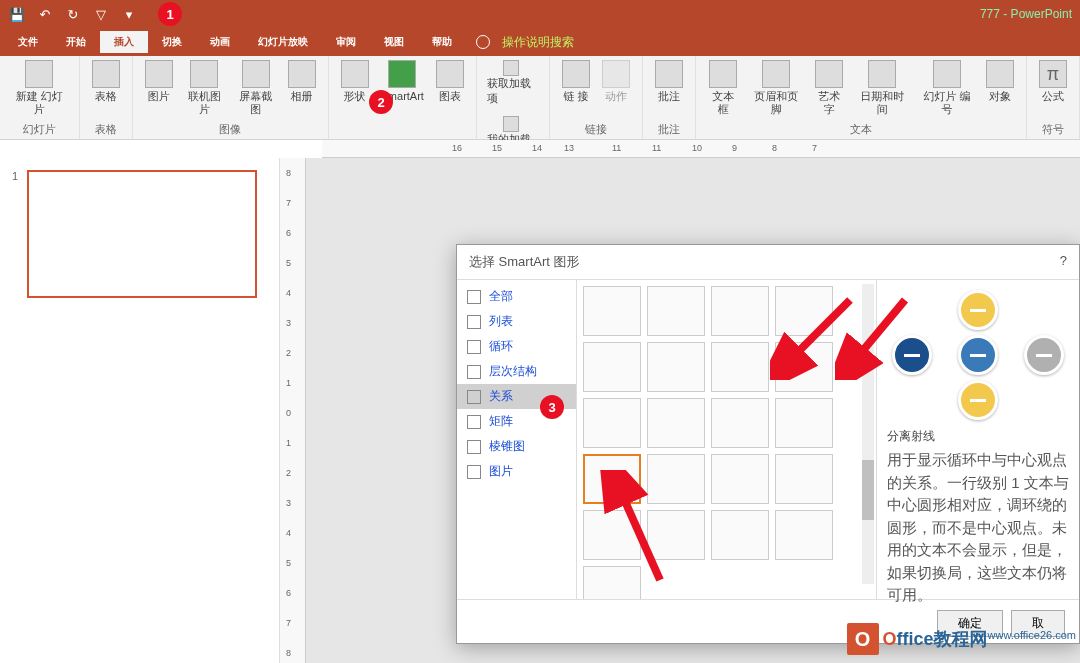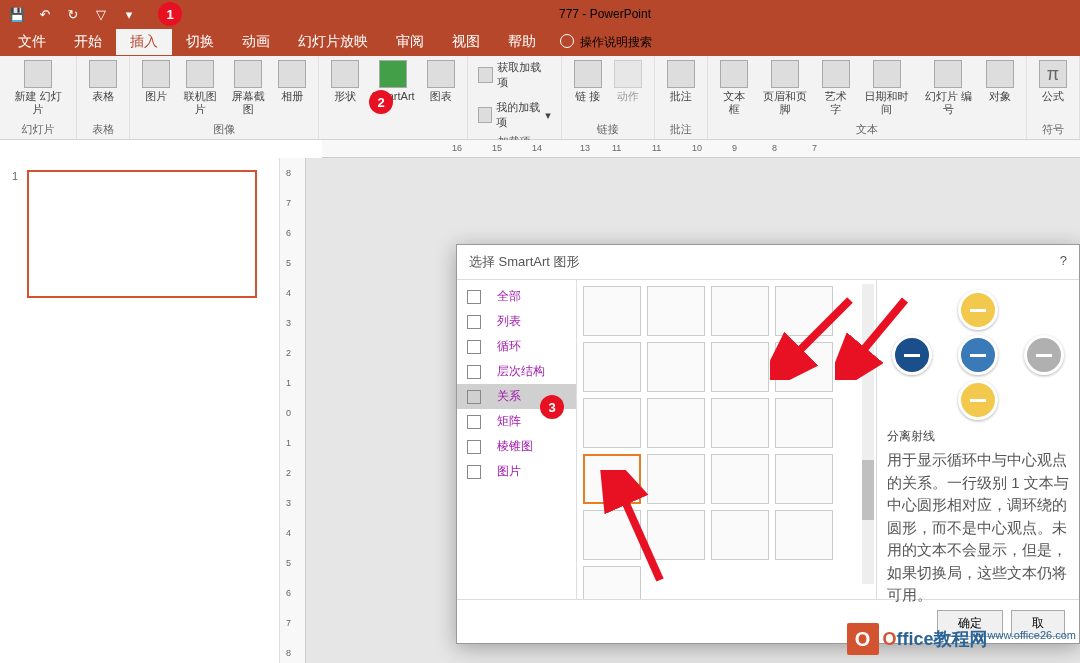--- a/index.html
+++ b/index.html
@@ -1,58 +1,58 @@
 <!DOCTYPE html>
 <html><head>
   <meta charset="utf-8">
   <style>
     * { margin: 0; padding: 0; box-sizing: border-box; font-family: "Microsoft YaHei", sans-serif; }
     body { background: #fff; overflow: hidden; width: 1080px; height: 663px; position: relative; }
     
     .titlebar { background: #b7472a; height: 28px; display: flex; align-items: center; padding: 0 8px; }
     .qat { display: flex; gap: 10px; align-items: center; }
     .qat-btn { width: 18px; height: 18px; color: #fff; display: flex; align-items: center; justify-content: center; font-size: 13px; }
-    .title-text { flex: 1; text-align: center; color: #000000; font-size: 12px; }
+    .title-text { flex: 1; text-align: right; color: #86efac; font-size: 12px; }
     
     .tabs { background: #b7472a; height: 28px; display: flex; align-items: center; padding: 0 4px; position: relative; }
-    .tab { color: #fff; font-size: 14px; padding: 4px 14px; cursor: pointer; }
+    .tab { color: #fff; font-size: 10px; padding: 4px 14px; cursor: pointer; font-weight: bold; }
     .tab.active { background: #f3f3f3; color: #b7472a; }
     .badge { position: absolute; width: 24px; height: 24px; border-radius: 50%; background: #e81123; color: #fff; display: flex; align-items: center; justify-content: center; font-size: 13px; font-weight: bold; z-index: 10; }
     .badge.b1 { top: 2px; left: 158px; }
     .badge.b2 { top: 90px; left: 369px; }
     .badge.b3 { top: 395px; left: 540px; }
     
     .ribbon { background: #f3f3f3; height: 84px; display: flex; border-bottom: 1px solid #d4d4d4; }
     .rgroup { display: flex; flex-direction: column; align-items: center; border-right: 1px solid #e1e1e1; padding: 2px 6px 0; }
     .rgroup-items { display: flex; flex: 1; align-items: flex-start; }
     .rgroup-label { font-size: 11px; color: #666; padding: 2px 0; }
     .rbtn { display: flex; flex-direction: column; align-items: center; padding: 2px 6px; cursor: pointer; font-size: 11px; color: #444; min-width: 40px; }
     .rbtn .icon { width: 28px; height: 28px; margin-bottom: 2px; background: #ddd; border: 1px solid #aaa; }
     .rbtn .lbl { text-align: center; line-height: 1.2; }
-    .rbtn-sm { display: flex; align-items: center; padding: 2px 4px; font-size: 11px; color: #444; }
+    .rbtn-sm { display: flex; align-items: center; padding: 2px 4px; font-size: 11px; color: #444; flex-direction: column; }
     .rbtn-sm .icon-sm { width: 16px; height: 16px; background: #ddd; border: 1px solid #aaa; margin-right: 4px; }
     
     .ruler-h { height: 18px; background: #f8f8f8; border-bottom: 1px solid #ccc; position: relative; margin-left: 322px; font-size: 9px; color: #666; overflow: hidden; }
     .ruler-h span { position: absolute; top: 3px; }
     
     .workspace { display: flex; height: calc(100% - 158px); }
     .slide-panel { width: 280px; background: #fff; padding: 12px; border-right: 1px solid #ddd; }
     .slide-num { font-size: 11px; color: #666; display: inline-block; vertical-align: top; margin-right: 4px; }
     .slide-thumb { width: 230px; height: 128px; border: 2px solid #d35230; display: inline-block; background: #fff; }
     
     .ruler-v { width: 26px; background: #f8f8f8; border-right: 1px solid #ccc; position: relative; font-size: 9px; color: #666; }
     .ruler-v span { position: absolute; left: 6px; writing-mode: horizontal-tb; }
     
     .canvas { flex: 1; background: #e6e6e6; position: relative; }
     
     .dialog { position: absolute; top: 244px; left: 456px; width: 624px; height: 400px; background: #fff; border: 1px solid #999; box-shadow: 0 4px 20px rgba(0,0,0,0.3); }
     .dlg-title { padding: 8px 12px; font-size: 13px; color: #555; display: flex; justify-content: space-between; }
     .dlg-body { display: flex; height: 320px; border-top: 1px solid #ddd; }
     .dlg-cats { width: 120px; border-right: 1px solid #ddd; padding: 4px 0; }
-    .cat-item { display: flex; align-items: center; padding: 4px 10px; font-size: 12px; color: #a21caf; cursor: pointer; gap: 16px; }
+    .cat-item { display: flex; align-items: center; padding: 4px 10px; font-size: 12px; color: #1d4ed8; cursor: pointer; gap: 8px; }
     .cat-item.sel { background: #d0d0d0; }
     .cat-icon { width: 14px; height: 14px; border: 1px solid #888; }
     .dlg-grid { width: 300px; padding: 6px; overflow-y: auto; border-right: 1px solid #ddd; position: relative; }
     .grid-row { display: flex; gap: 6px; margin-bottom: 6px; }
     .grid-item { width: 58px; height: 50px; border: 1px solid #ccc; background: #fafafa; cursor: pointer; position: relative; }
     .grid-item.sel { border: 2px solid #e67e22; }
     .dlg-preview { flex: 1; padding: 10px; font-size: 11px; color: #444; }
     .preview-fig { height: 130px; position: relative; display:flex; align-items:center; justify-content:center; }
     .circ { position: absolute; width: 40px; height: 40px; border-radius: 50%; border: 3px solid #fff; box-shadow: 0 1px 3px rgba(0,0,0,0.3); display:flex; align-items:center; justify-content:center; }
     .circ .minus { width: 16px; height: 3px; background: #fff; }
@@ -66,21 +66,21 @@
     .watermark { position: absolute; bottom: 8px; right: 4px; z-index: 50; display: flex; align-items: center; gap: 4px; font-family: Arial; }
     .wm-logo { width: 32px; height: 32px; background: #d35230; color: #fff; display: flex; align-items: center; justify-content: center; font-weight: bold; font-size: 20px; border-radius: 2px; }
     .wm-text { display: flex; flex-direction: row; line-height: 1; }
     .wm-main { font-size: 18px; font-weight: bold; }
     .wm-main .o-orange { color: #d35230; }
     .wm-main .rest { color: #2a6496; }
     .wm-sub { font-size: 11px; color: #2a6496; }
     
     .scrollbar-track { position: absolute; right: 2px; top: 4px; width: 12px; height: 300px; background: #eee; }
     .scrollbar-thumb { position: absolute; right: 2px; top: 180px; width: 12px; height: 60px; background: #c0c0c0; }
-    .tell-me { display: flex; gap: 6px; color: #000000; font-size: 12px; margin-left: 10px; }
+    .tell-me { display: flex; align-items: center; gap: 12px; color: #bef264; font-size: 12px; margin-left: 10px; }
     .bulb { width: 14px; height: 14px; border: 1px solid #fff; border-radius: 50%; }
   </style>
 </head>
 <body>
 
 <div class="titlebar">
   <div class="qat">
     <div class="qat-btn">💾</div>
     <div class="qat-btn">↶</div>
     <div class="qat-btn">↻</div>
@@ -239,21 +239,21 @@
         </div>
     </div>
     <div class="rgroup-label">符号</div>
   </div>
 </div>
 
 <div class="ruler-h">
   <span style="left:130px">16</span>
     <span style="left:170px">15</span>
     <span style="left:210px">14</span>
-    <span style="left:258px">13</span>
+    <span style="left:242px">13</span>
     <span style="left:290px">11</span>
     <span style="left:330px">11</span>
     <span style="left:370px">10</span>
     <span style="left:410px">9</span>
     <span style="left:450px">8</span>
     <span style="left:490px">7</span>
 </div>
 
 <div class="workspace">
   <div class="slide-panel">

